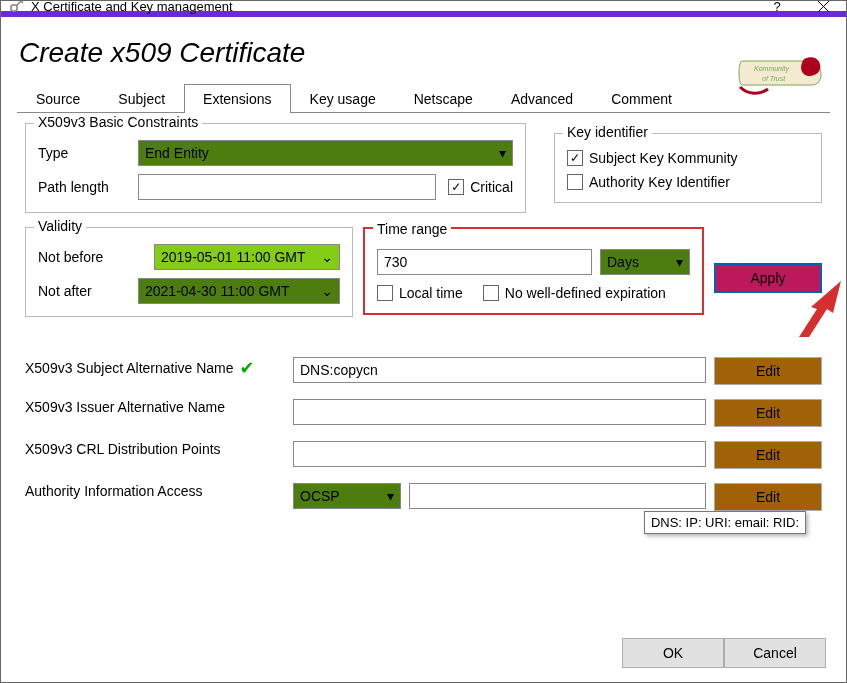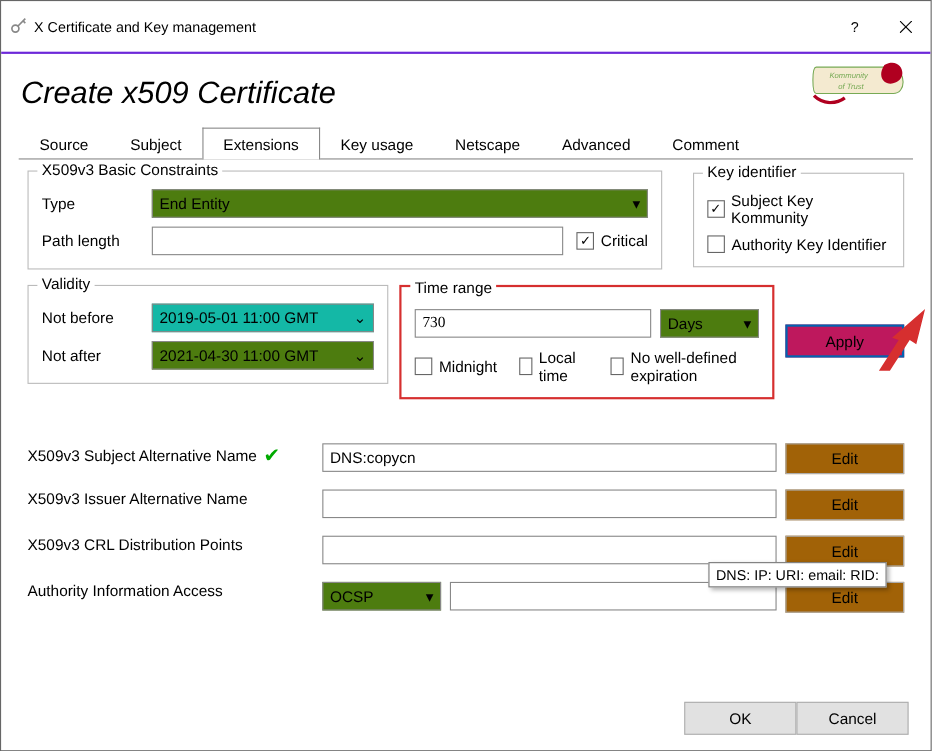--- a/index.html
+++ b/index.html
@@ -8,24 +8,24 @@
     font-family: "Segoe UI", Tahoma, sans-serif;
     font-size: 14px;
     background: #fff;
     color: #000;
     width: 847px; height: 683px;
     border: 1px solid #666;
     position: relative;
   }
   
   .titlebar {
-    height: 48px;
+    height: 16px;
     display:flex; align-items:center;
     padding-left:8px;
-    border-bottom:2px solid #6d28d9;
+    border-bottom:6px solid #6d28d9;
     font-size:13px;
   }
   .titlebar .icon { margin-right:6px; }
   .titlebar .spacer { flex:1; }
   .tb-btn { width:46px; height:32px; display:flex; align-items:center; justify-content:center; }
   .client { padding: 14px 18px 0 18px; }
   h1 { font-size:28px; font-weight:400; margin:6px 0 14px 0;font-style:italic; }
   
   .logo { position:absolute; right:22px; top:50px; width:90px; height:44px; }
   
@@ -58,21 +58,21 @@
     background:#4d7c0f;
     display:flex; align-items:center; justify-content:space-between;
     padding-right:6px; cursor:default;
   }
   .input { flex:1; }
   .chk { display:flex; align-items:center; gap:6px; }
   .chkbox { width:16px; height:16px; border:1px solid #666; background:#fff; display:flex; align-items:center; justify-content:center; font-size:12px; line-height:1; }
   .chkbox.checked::after { content:"✓"; }
   .top-row { display:flex; gap:28px;align-items:center; }
   .basic-constraints { flex:1; }
-  .key-ident { width:192px; }
+  .key-ident { width:268px; }
   
   .vt-row { display:flex; gap:10px; align-items:flex-start; }
   .validity { width:328px; }
   .time-range { flex:1; border:2px solid #d62f2f; padding-top:20px; }
   .time-range legend { top:-8px; }
   .apply-btn { width:108px; height:30px; border:2px solid #0063b1; background:#be185d; display:flex; align-items:center; justify-content:center; margin-top:36px; }
   .tr-inner { display:flex; gap:8px; }
   .tr-unit { width:90px; }
   .tr-checks { display:flex; gap:20px; margin-top:10px; }
   
@@ -177,48 +177,44 @@
           <span>Authority Key Identifier</span>
         </div>
       </div>
     </div>
 
     <div class="vt-row">
       <div class="group validity">
         <legend>Validity</legend>
         <div class="row">
           <span class="lbl">Not before</span>
-          <div class="select" style="flex:1; background:#14b8a6;">
+          <div class="select" style="flex:1; background:#84cc16;margin-left:16px;">
             <span>2019-05-01 11:00 GMT</span>
             <span>⌄</span>
           </div>
         </div>
         <div class="row">
           <span class="lbl">Not after</span>
           <div class="select" style="flex:1; background:#4d7c0f;">
             <span>2021-04-30 11:00 GMT</span>
             <span>⌄</span>
           </div>
         </div>
       </div>
 
       <div class="group time-range">
         <legend>Time range</legend>
         <div class="tr-inner">
-          <input class="input" style="flex: 1 1 0%; font-family: Liberation Serif, serif;" value="730">
+          <input class="input" style="flex: 1 1 0%;" value="730">
           <div class="select tr-unit">
             <span>Days</span>
             <span>▾</span>
           </div>
         </div>
         <div class="tr-checks">
-          <div class="chk">
-            <span class="chkbox"></span>
-            <span>Midnight</span>
-          </div>
           <div class="chk">
             <span class="chkbox"></span>
             <span>Local time</span>
           </div>
           <div class="chk">
             <span class="chkbox"></span>
             <span>No well-defined expiration</span>
           </div>
         </div>
       </div>

